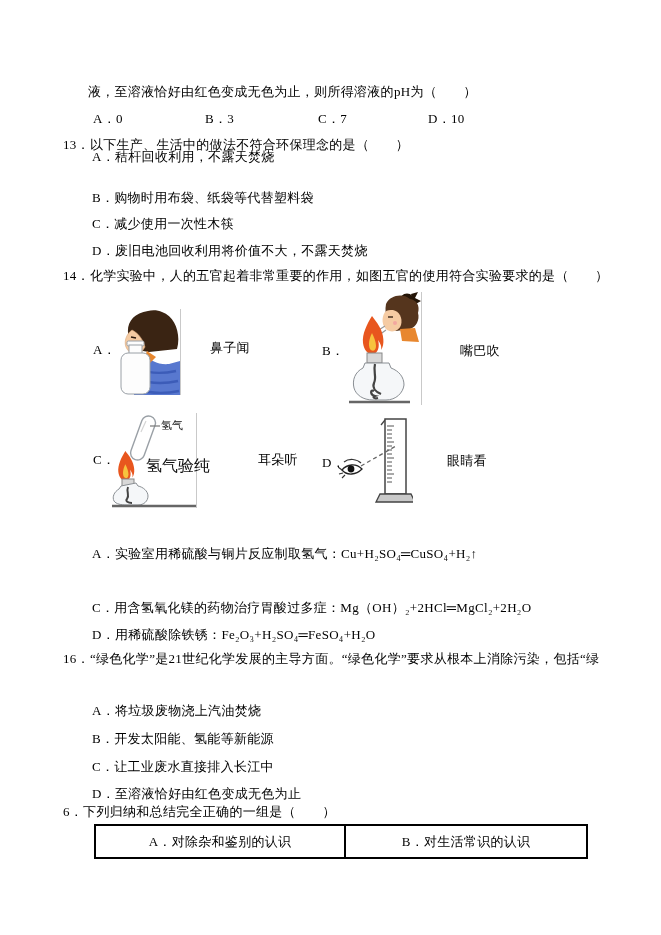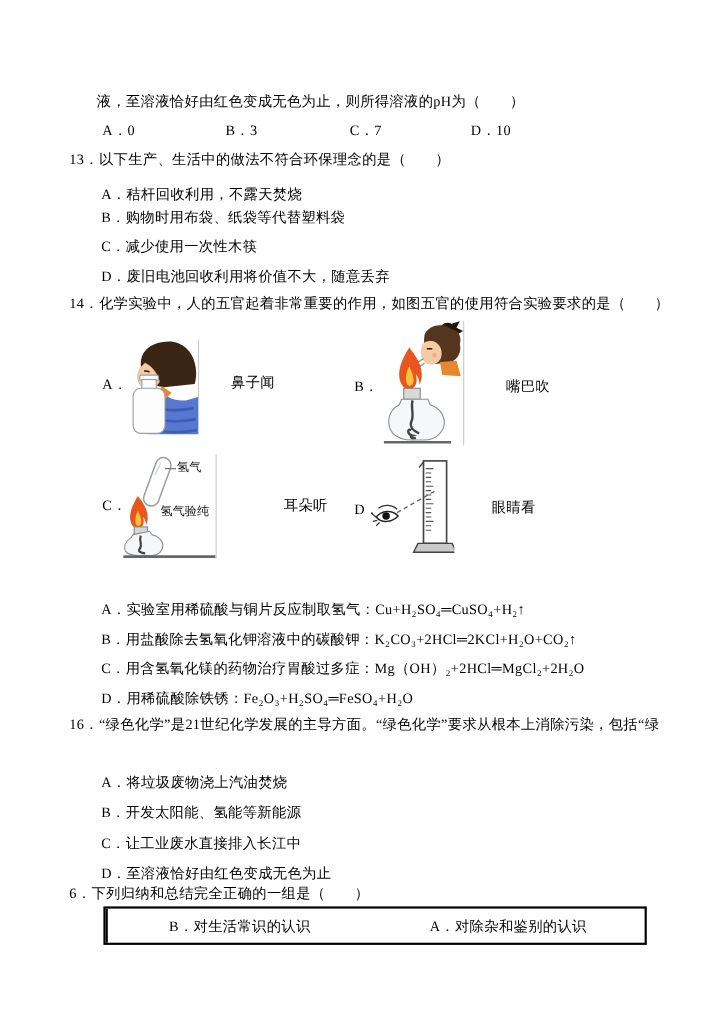--- a/index.html
+++ b/index.html
@@ -17,21 +17,21 @@
     line-height:16px;
     white-space:nowrap;
     color:#000;
     letter-spacing:0.3px;
   }
   .fig{position:absolute;}
   .fig svg{display:block;}
   .bordered-r{border-right:1px solid #c9c9c9;}
   .ann{
     position:absolute;
-    font-size:11px;
+    font-size:16px;
     line-height:13px;
     white-space:nowrap;
     color:#111;
   }
   .t17{
     position:absolute;
     left:94px;top:824px;
     width:490px;height:31px;
     border:2px solid #000;
     display:flex;
@@ -49,24 +49,24 @@
 
 <div class="page">
 
   <div class="line" style="left:88px;top:84px">液，至溶液恰好由红色变成无色为止，则所得溶液的pH为（　　）</div>
   <div class="line" style="left:93px;top:111px">A．0</div>
   <div class="line" style="left:205px;top:111px">B．3</div>
   <div class="line" style="left:318px;top:111px">C．7</div>
   <div class="line" style="left:428px;top:111px">D．10</div>
 
   <div class="line" style="left:63px;top:137px">13．以下生产、生活中的做法不符合环保理念的是（　　）</div>
-  <div class="line" style="left:92px;top:169px">A．秸杆回收利用，不露天焚烧</div>
+  <div class="line" style="left:92px;top:149px">A．秸杆回收利用，不露天焚烧</div>
   <div class="line" style="left:92px;top:190px">B．购物时用布袋、纸袋等代替塑料袋</div>
   <div class="line" style="left:92px;top:216px">C．减少使用一次性木筷</div>
-  <div class="line" style="left:92px;top:243px">D．废旧电池回收利用将价值不大，随意丢弃</div>
+  <div class="line" style="left:92px;top:243px">D．废旧电池回收利用将价值不大，不露天焚烧</div>
 
   <div class="line" style="left:63px;top:268px">14．化学实验中，人的五官起着非常重要的作用，如图五官的使用符合实验要求的是（　　）</div>
 
   <div class="line" style="left:93px;top:342px">A．</div>
   <div class="fig bordered-r" style="left:118px;top:309px;width:62px;height:86px">
     <svg width="62" height="86" viewBox="0 0 62 86">
 
       <path d="M30 2 C14 4 7 16 11 29 C14 36 20 40 25 42 L31 43 L59 40 C63 26 58 8 44 3 C40 1 34 1 30 2 Z" fill="#3a2413"></path>
 
       <path d="M14 21 C8 25 5 34 9 40 C12 45 18 47 23 44 L27 38 C25 30 20 24 14 21 Z" fill="#f5cba3" stroke="#d9a87c" stroke-width="0.6"></path>
@@ -151,29 +151,28 @@
       <path d="M4 52 C9 46 18 45 24 51 C18 57 9 58 4 52 Z" fill="#fff" stroke="#222" stroke-width="1.3"></path>
       <circle cx="13" cy="51" r="3.4" fill="#111"></circle>
       <path d="M4 52 L0 49 M5 55 L1 56 M7 57 L4 60" stroke="#333" stroke-width="1.1"></path>
 
       <path d="M23 48 L58 28" stroke="#666" stroke-width="1.3" stroke-dasharray="4 3"></path>
     </svg>
   </div>
   <div class="line" style="left:447px;top:453px">眼睛看</div>
 
   <div class="line" style="left:92px;top:546px">A．实验室用稀硫酸与铜片反应制取氢气：Cu+H₂SO₄═CuSO₄+H₂↑</div>
-  <div class="line" style="left:92px;top:573px">B．用盐酸除去氢氧化钾溶液中的碳酸钾：K₂CO₃+2HCl═2KCl+H₂O+CO₂↑</div>
   <div class="line" style="left:92px;top:600px">C．用含氢氧化镁的药物治疗胃酸过多症：Mg（OH）₂+2HCl═MgCl₂+2H₂O</div>
   <div class="line" style="left:92px;top:627px">D．用稀硫酸除铁锈：Fe₂O₃+H₂SO₄═FeSO₄+H₂O</div>
 
   <div class="line" style="left:63px;top:651px">16．“绿色化学”是21世纪化学发展的主导方面。“绿色化学”要求从根本上消除污染，包括“绿</div>
   <div class="line" style="left:92px;top:703px">A．将垃圾废物浇上汽油焚烧</div>
   <div class="line" style="left:92px;top:731px">B．开发太阳能、氢能等新能源</div>
   <div class="line" style="left:92px;top:759px">C．让工业废水直接排入长江中</div>
   <div class="line" style="left:92px;top:786px">D．至溶液恰好由红色变成无色为止</div>
 
   <div class="line" style="left:63px;top:804px">6．下列归纳和总结完全正确的一组是（　　）</div>
   <div class="t17">
+    <div class="cell cell-a">A．对除杂和鉴别的认识</div>
     <div class="cell cell-b">B．对生活常识的认识</div>
-    <div class="cell cell-a">A．对除杂和鉴别的认识</div>
   </div>
 
 </div>
 
 </body></html>

